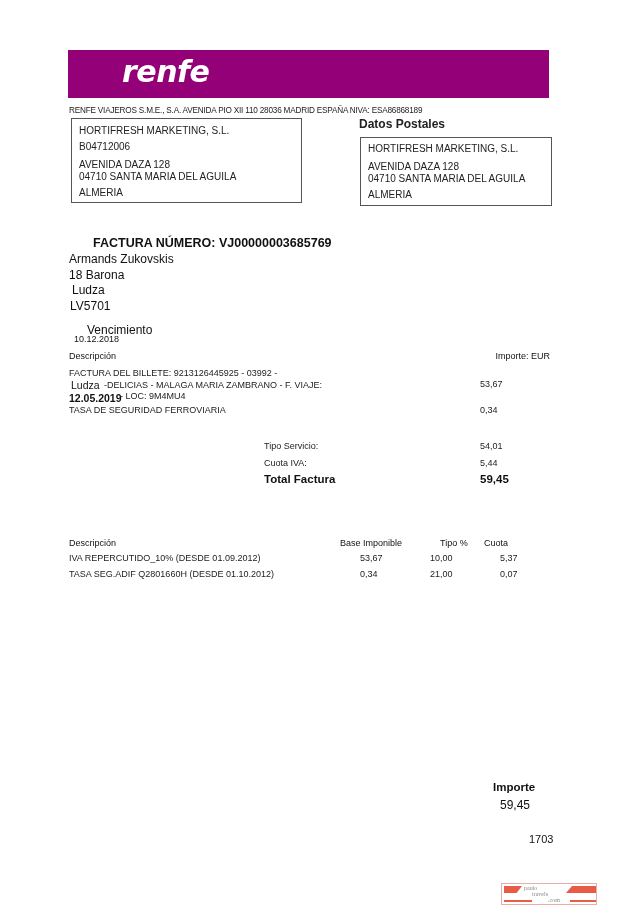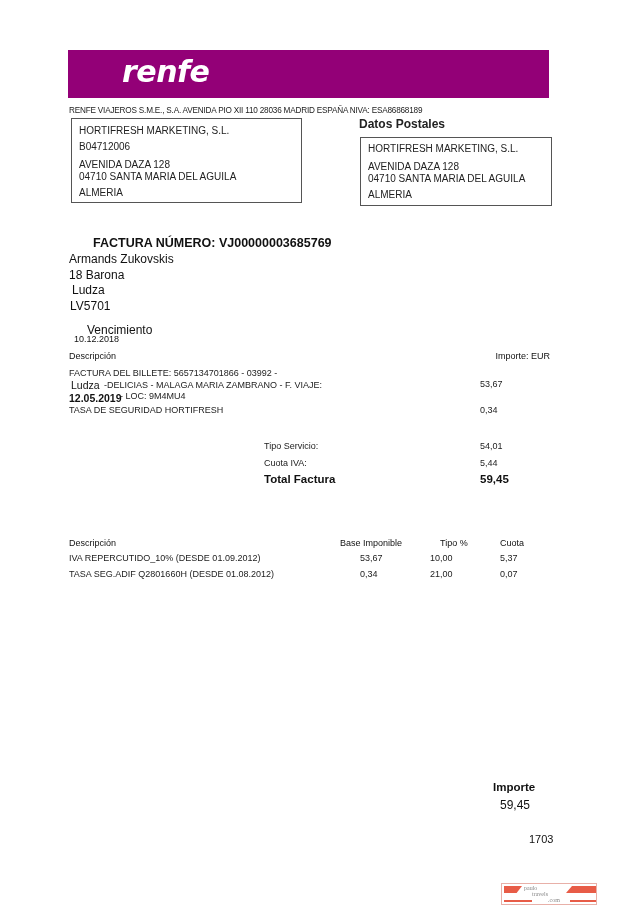--- a/index.html
+++ b/index.html
@@ -56,53 +56,53 @@
 <div class="abs cust" style="top:283px; left:72px">Ludza</div>
 <div class="abs cust" style="top:299px; left:70px">LV5701</div>
 
 <div class="abs venc-label">Vencimiento</div>
 <div class="abs venc-val">10.12.2018</div>
 
 <div class="abs hdr" style="left:69px; top:351px">Descripción</div>
 <div class="abs hdr" style="left:469px; top:351px; width:81px; text-align:right">Importe: EUR</div>
 
 <div>
-  <div class="abs row" style="left:69px; top:368px">FACTURA DEL BILLETE: 5657134701866 - 03992 -</div>
+  <div class="abs row" style="left:69px; top:368px">FACTURA DEL BILLETE: 9213126445925 - 03992 -</div>
   <div class="abs" style="left:71px; top:379px; font-size:10.5px; color:#111">Ludza</div>
   <div class="abs row" style="left:104px; top:380px">-DELICIAS - MALAGA MARIA ZAMBRANO - F. VIAJE:</div>
   <div class="abs" style="left:69px; top:392px; font-size:10.5px; font-weight:bold; color:#111">12.05.2019</div>
   <div class="abs row" style="left:120px; top:391px">- LOC: 9M4MU4</div>
   <div class="abs row r" style="left:480px; top:379px; width:70px">53,67</div>
 </div>
 <div>
-  <div class="abs row" style="left:69px; top:405px">TASA DE SEGURIDAD HORTIFRESH</div>
+  <div class="abs row" style="left:69px; top:405px">TASA DE SEGURIDAD FERROVIARIA</div>
   <div class="abs row r" style="left:480px; top:405px; width:70px">0,34</div>
 </div>
 
 <div class="abs row" style="left:264px; top:441px">Tipo Servicio:</div>
 <div class="abs row r" style="left:480px; top:441px; width:70px">54,01</div>
 <div class="abs row" style="left:264px; top:458px">Cuota IVA:</div>
 <div class="abs row r" style="left:480px; top:458px; width:70px">5,44</div>
 <div class="abs big" style="left:264px; top:473px">Total Factura</div>
 <div class="abs big r" style="left:480px; top:473px; width:70px">59,45</div>
 
 <div>
   <div class="abs hdr" style="left:69px; top:538px">Descripción</div>
   <div class="abs hdr r" style="left:340px; top:538px; width:91px">Base Imponible</div>
   <div class="abs hdr r" style="left:440px; top:538px; width:38px">Tipo %</div>
-  <div class="abs hdr r" style="left:500px; top:538px; width:50px">Cuota</div>
+  <div class="abs hdr r" style="left:484px; top:538px; width:50px">Cuota</div>
 
   <div>
     <div class="abs row" style="left:69px; top:553px">IVA REPERCUTIDO_10% (DESDE 01.09.2012)</div>
     <div class="abs row r" style="left:360px; top:553px; width:71px">53,67</div>
     <div class="abs row r" style="left:430px; top:553px; width:48px">10,00</div>
     <div class="abs row r" style="left:500px; top:553px; width:50px">5,37</div>
   </div>
   <div>
-    <div class="abs row" style="left:69px; top:569px">TASA SEG.ADIF Q2801660H (DESDE 01.08.2012)</div>
+    <div class="abs row" style="left:69px; top:569px">TASA SEG.ADIF Q2801660H (DESDE 01.10.2012)</div>
     <div class="abs row r" style="left:360px; top:569px; width:71px">0,34</div>
     <div class="abs row r" style="left:430px; top:569px; width:48px">21,00</div>
     <div class="abs row r" style="left:500px; top:569px; width:50px">0,07</div>
   </div>
 </div>
 
 <div class="abs" style="left:493px; top:781px; font-size:11.5px; font-weight:bold">Importe</div>
 <div class="abs" style="left:500px; top:798px; font-size:12px">59,45</div>
 <div class="abs" style="left:529px; top:833px; font-size:11px">1703</div>
 

